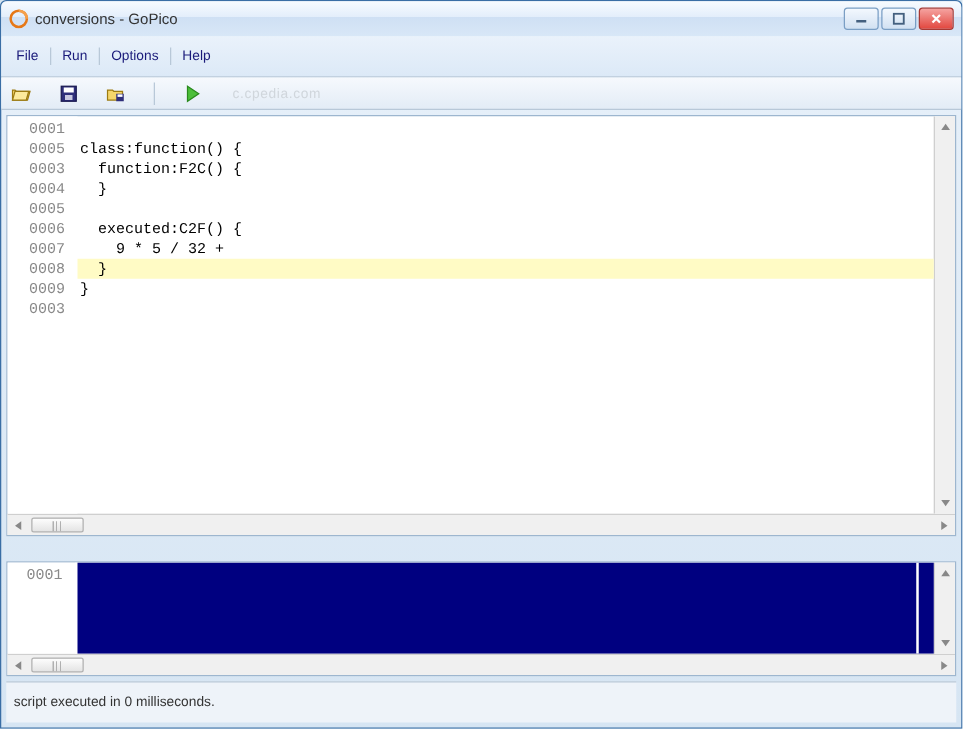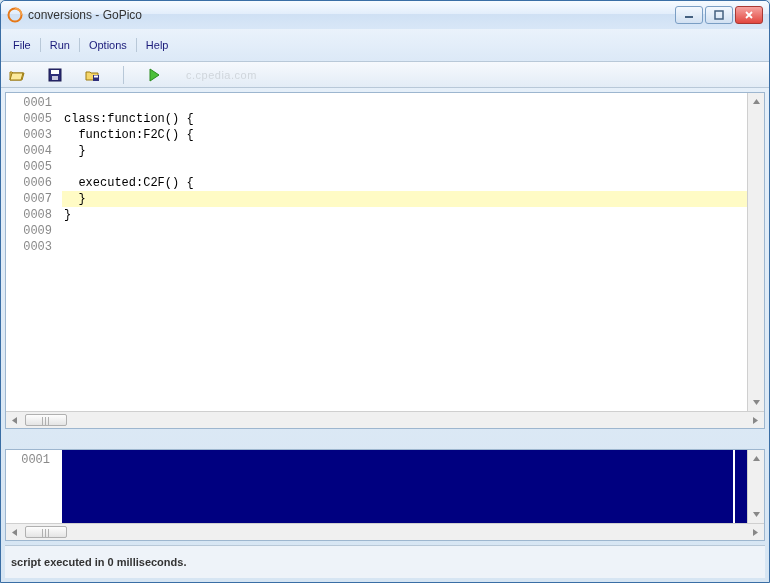--- a/index.html
+++ b/index.html
@@ -31,21 +31,21 @@
 .bottom .output { flex: 1; background: #000080; position: relative; }
 .bottom .output::after { content: ""; position: absolute; right: 12px; top: 0; bottom: 0; width: 2px; background: #fff; }
 .vscroll { width: 17px; background: #f0f0f0; border-left: 1px solid #cfcfcf; display: flex; flex-direction: column; }
 .vscroll .arrow { height: 17px; background: #f0f0f0; display:flex; align-items:center; justify-content:center; }
 .vscroll .track { flex: 1; }
 .hscroll { height: 17px; background: #f0f0f0; border-top: 1px solid #cfcfcf; display: flex; }
 .hscroll .arrow { width: 17px; display:flex; align-items:center; justify-content:center; }
 .hscroll .track { flex: 1; position: relative; }
 .hscroll .thumb { position: absolute; left: 2px; top: 2px; width: 42px; height: 12px; background: linear-gradient(to bottom, #fdfdfd, #e4e4e4); border: 1px solid #b0b0b0; border-radius: 2px; }
 .hscroll .thumb::before { content:""; position:absolute; left:50%; top:2px; width:8px; height:8px; transform:translateX(-50%); background: repeating-linear-gradient(to right, #b0b0b0 0 1px, transparent 1px 3px); }
-.statusbar { height: 32px; background: #eef3f9; border-top: 1px solid #b8c8d8; display: flex; align-items: center; padding: 16px 6px; color: #333; margin: 0 4px 4px 4px; font-weight: bold; }
+.statusbar { height: 32px; background: #eef3f9; border-top: 1px solid #b8c8d8; display: flex; align-items: center; padding: 16px 6px; color: #333; margin: 0 4px 4px 4px; }
 svg { display: block; }
 </style>
 </head>
 <body>
 
 <div class="window">
 
   <div class="titlebar">
     <span class="app-icon">
       <svg width="16" height="16" viewBox="0 0 16 16">
@@ -122,21 +122,21 @@
             <div>0005</div>
             <div>0003</div>
             <div>0004</div>
             <div>0005</div>
             <div>0006</div>
             <div>0007</div>
             <div>0008</div>
             <div>0009</div>
             <div>0003</div>
           </div>
-        <div class="code" id="code-top"><div class="line"></div><div class="line">class:function() {</div><div class="line">  function:F2C() {</div><div class="line">  }</div><div class="line"></div><div class="line">  executed:C2F() {</div><div class="line hl">  }</div><div class="line">}</div></div>
+        <div class="code" id="code-top"><div class="line"></div><div class="line">class:function() {</div><div class="line">  function:F2C() {</div><div class="line">  }</div><div class="line"></div><div class="line">  executed:C2F() {</div><div class="line">    9 * 5 / 32 +</div><div class="line hl">  }</div><div class="line">}</div></div>
         <div class="vscroll">
           <div class="arrow">
               <svg width="9" height="9">
                 <path d="M4.5 2 L8 7 L1 7 Z" fill="#888"></path>
               </svg>
             </div>
           <div class="track"></div>
           <div class="arrow">
               <svg width="9" height="9">
                 <path d="M4.5 7 L8 2 L1 2 Z" fill="#888"></path>

